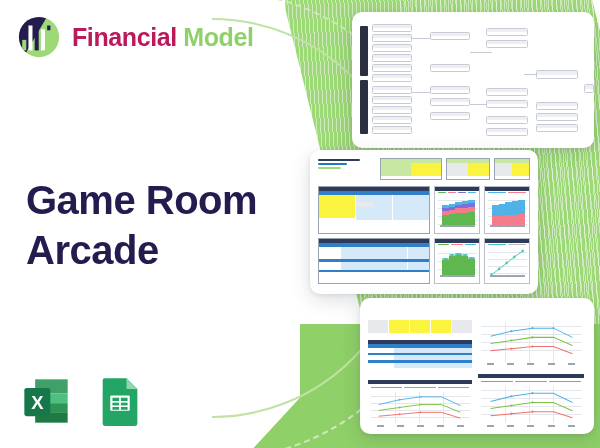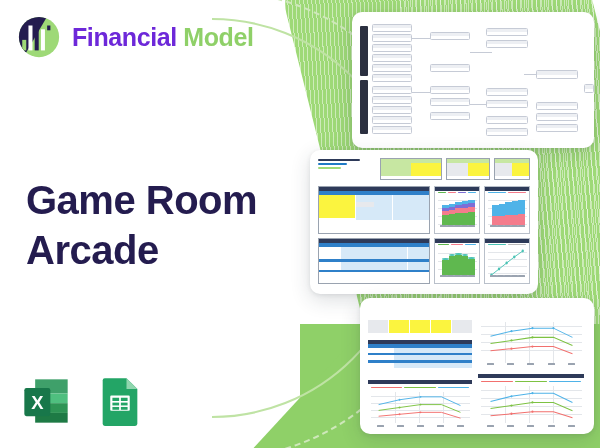--- a/index.html
+++ b/index.html
@@ -62,21 +62,21 @@
   .arc-dash {
     left: -18px; top: -10px; width: 470px; height: 470px;
     border: 2px dashed #CFE8BB;
     clip-path: polygon(50% 0, 100% 0, 100% 100%, 45% 100%, 45% 50%);
   }
 
   
   .logo-row { position:absolute; left:16px; top:14px; display:flex; align-items:center; gap:10px; }
   .logo-mark { width:46px; height:46px; flex:0 0 auto; }
   .logo-text { font-size:25px; font-weight:700; letter-spacing:-0.4px; white-space:nowrap; }
-  .logo-text .t1 { color:#6d28d9; }
+  .logo-text .t1 { color:#be185d; }
   .logo-text .t2 { color:#8FD068;margin-top:40px; }
 
   
   .headline {
     position:absolute; left:26px; top:176px;
     font-size:40px; line-height:1.24; font-weight:700;
     color:#241C4F; letter-spacing:-0.5px;
   }
   .headline span { display:block; }
 

